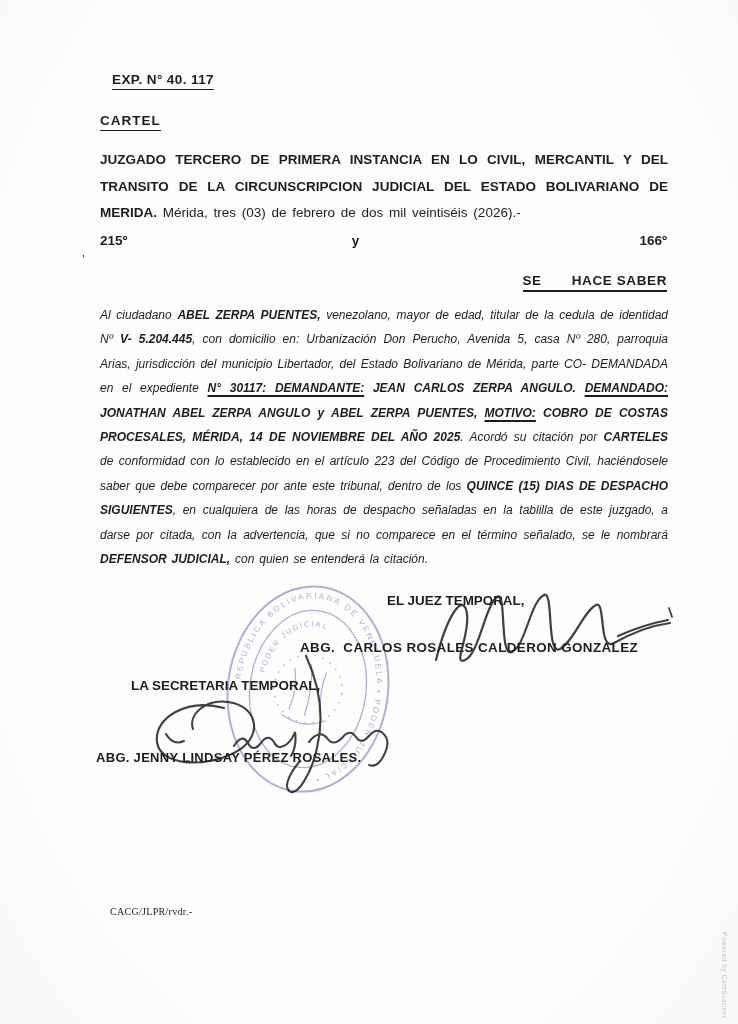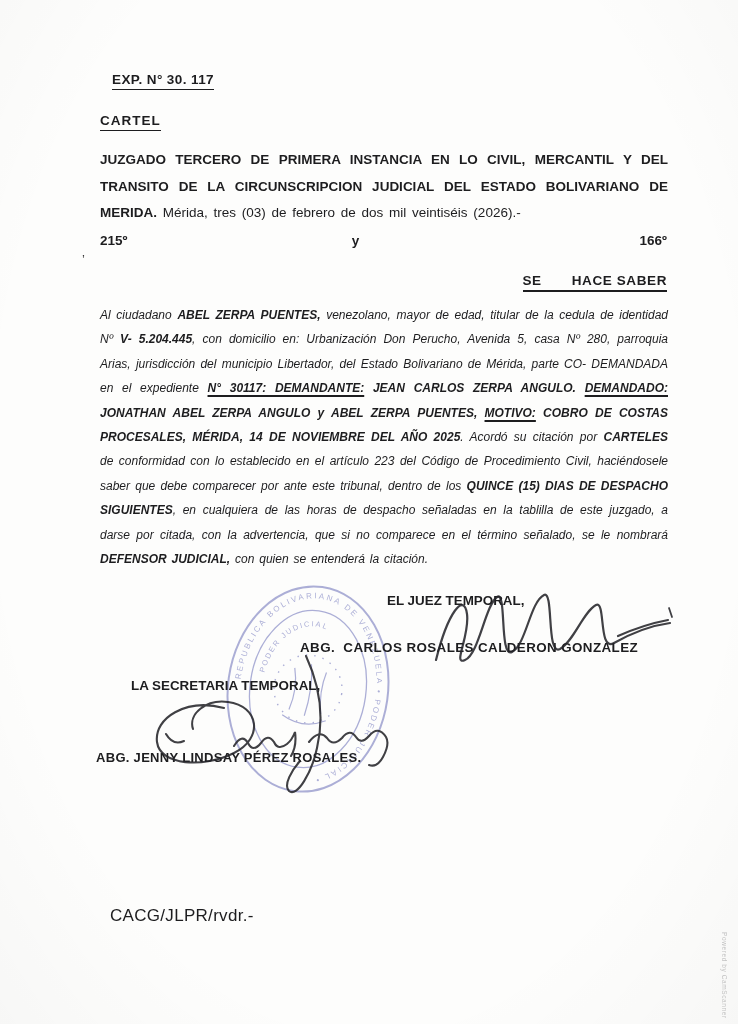--- a/index.html
+++ b/index.html
@@ -48,37 +48,37 @@
   .notice .gap{display:inline-block;width:30px;}
   .body-par{
     left:100px;top:303px;width:568px;
     font-size:12px;line-height:24.4px;
     text-align:justify;word-spacing:1.5px;z-index:2;font-style:italic;
   }
   .sig-label-judge{left:387px;top:593px;font-weight:bold;font-size:13.4px;z-index:3;white-space:pre;}
   .sig-name-judge{left:300px;top:640px;font-weight:bold;font-size:13.4px;letter-spacing:.4px;z-index:3;white-space:pre;}
   .sig-label-sec{left:131px;top:678px;font-weight:bold;font-size:13.4px;z-index:3;white-space:pre;}
   .sig-name-sec{left:96px;top:750px;font-weight:bold;font-size:13px;letter-spacing:.3px;z-index:3;white-space:pre;text-align:right;}
-  .footer-code{left:110px;top:906px;font-size:17px;letter-spacing:.3px;z-index:2;}
+  .footer-code{left:110px;top:906px;font-size:10px;letter-spacing:.3px;z-index:2;font-family:Liberation Serif, serif;}
   .stray{left:82px;top:252px;font-size:13px;color:#3a3a3a;z-index:2;}
   .stamp-svg{left:220px;top:578px;width:176px;height:222px;z-index:1;opacity:.55;filter:blur(.4px);}
   .sig-judge-svg{left:378px;top:570px;width:300px;height:105px;z-index:4;}
   .sig-sec-svg{left:128px;top:650px;width:292px;height:160px;z-index:4;}
   .watermark{
     left:721px;top:932px;z-index:2;
     writing-mode:vertical-rl;
     font-size:6.5px;letter-spacing:.6px;color:#c2c2c2;
   }
 </style>
 </head>
 <body>
 
 <div class="page">
 
-  <div class="abs exp">EXP. N° 30. 117</div>
+  <div class="abs exp">EXP. N° 40. 117</div>
 
   <div class="abs title-row">
     <span>CARTEL</span>
   </div>
 
   <div class="abs court-header"><span class="b">JUZGADO TERCERO DE PRIMERA INSTANCIA EN LO CIVIL, MERCANTIL Y DEL TRANSITO DE LA CIRCUNSCRIPCION JUDICIAL DEL ESTADO BOLIVARIANO DE MERIDA.</span><span> Mérida, tres (03) de febrero de dos mil veintiséis (2026).-</span></div>
 
   <div class="abs years">
     <span class="y-left">215º</span>
     <span class="y-conj">y</span>

